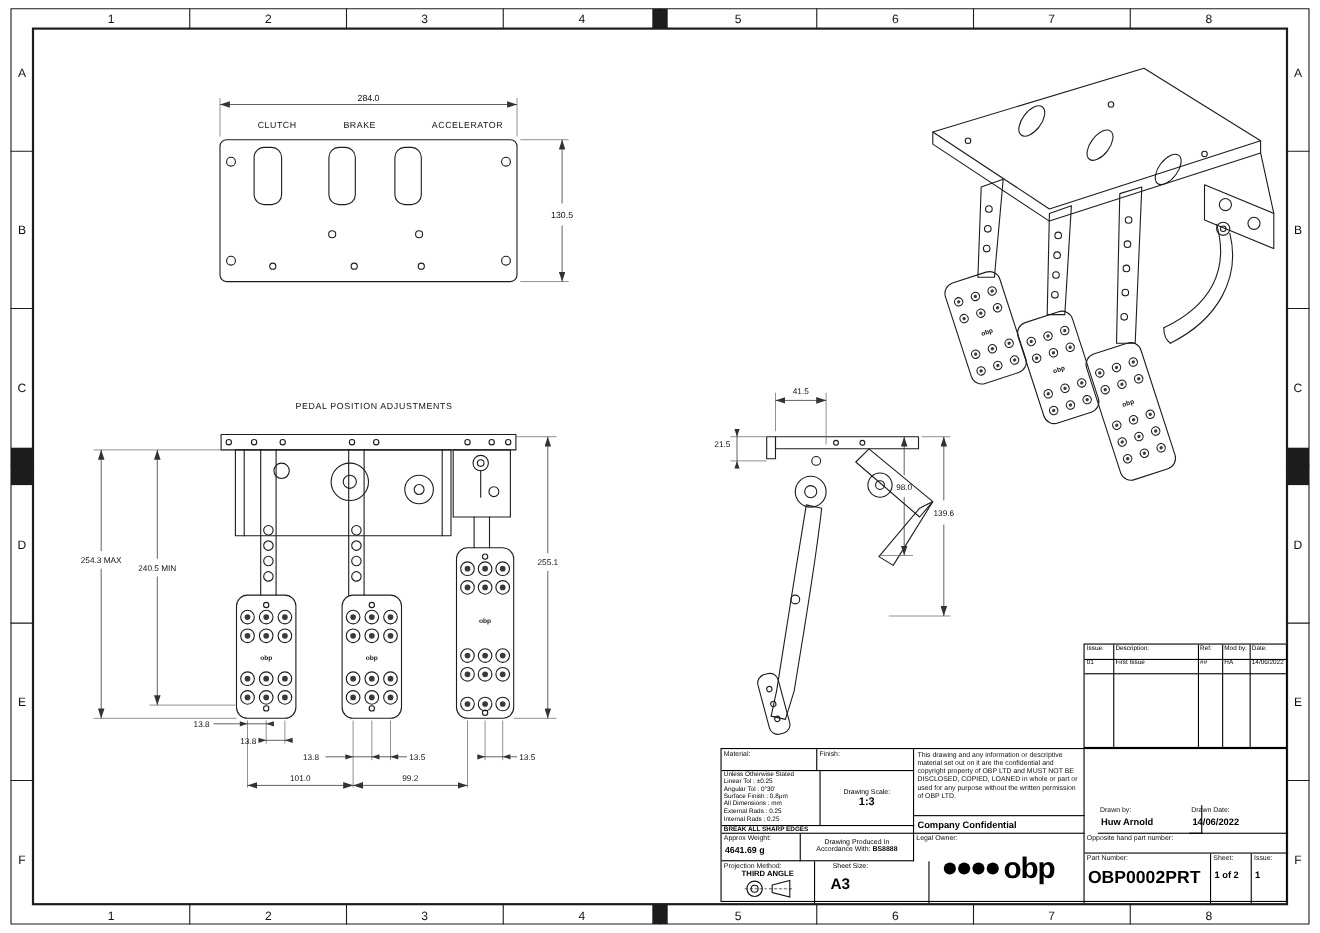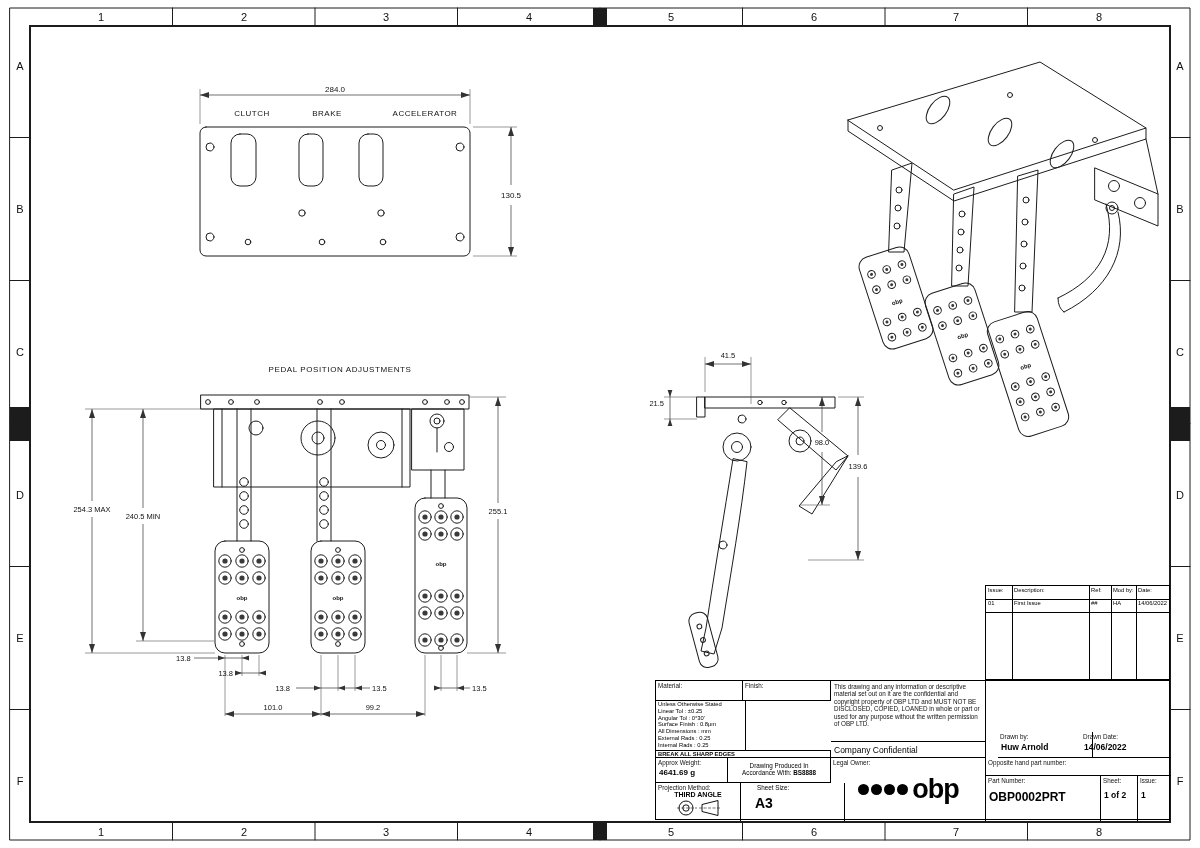--- a/index.html
+++ b/index.html
@@ -17,21 +17,21 @@
   .zone{font-size:11px}
   .padlogo{font-size:6px;font-weight:bold}
   .tb{position:absolute;left:655px;top:680px;width:515px;height:140px;border:1.5px solid #000;background:#fff;box-sizing:border-box}
   .it{position:absolute;left:985px;top:585px;width:185px;height:95px;border:1.3px solid #000;background:#fff;box-sizing:border-box}
   .cell{position:absolute;box-sizing:border-box;overflow:hidden}
   .br{border-right:1px solid #000}.bb{border-bottom:1px solid #000}.bt{border-top:1px solid #000}
   .lab{display:block;font-size:6.3px;color:#111;padding:1px 0 0 2px;white-space:nowrap}
   .val{display:block;font-weight:bold;color:#000}
   .tol{font-size:5.8px;line-height:6.8px;padding-left:2px;white-space:nowrap}
   .conf{font-size:6.3px;line-height:7.4px;padding:2px 3px;color:#111}
-  .ccf{font-size:8.5px;font-weight:normal;padding:3px 0 0 3px}
+  .ccf{font-size:8.5px;font-weight:bold;padding:3px 0 0 3px}
   .logo{display:flex;align-items:center;justify-content:center;margin-top:10px}
   .dot{width:11px;height:11px;border-radius:50%;background:#000;margin:0 1px;display:inline-block}
   .obptxt{font-size:27px;font-weight:bold;letter-spacing:-1px;margin-left:3px;line-height:1}
   .itx{position:absolute;font-size:5.8px;padding:1px 2px;white-space:nowrap}
   .vline{position:absolute;top:0;bottom:0;width:0;border-left:1px solid #000}
   .hline{position:absolute;left:0;right:0;height:0;border-top:1px solid #000}
 </style>
 </head>
 <body>
 
@@ -486,20 +486,24 @@
   </div>
   <div class="cell br" style="left:0;top:20px;width:90px;height:49px">
     <div class="tol">Unless Otherwise Stated</div>
     <div class="tol">Linear Tol : ±0.25</div>
     <div class="tol">Angular Tol : 0°30'</div>
     <div class="tol">Surface Finish : 0.8μm</div>
     <div class="tol">All Dimensions : mm</div>
     <div class="tol">External Rads : 0.25</div>
     <div class="tol">Internal Rads : 0.25</div>
   </div>
+  <div class="cell br" style="left:90px;top:20px;width:85px;height:49px;display:flex;flex-direction:column;align-items:center;justify-content:center">
+    <span style="font-size:6.3px">Drawing Scale:</span>
+    <span class="val" style="font-size:10px">1:3</span>
+  </div>
   <div class="cell br bt bb" style="left:0;top:69px;width:175px;height:8px">
     <span style="font-size:5.8px;font-weight:bold;display:block;padding-left:2px;line-height:7px">BREAK ALL SHARP EDGES</span>
   </div>
   <div class="cell br bb" style="left:0;top:77px;width:72px;height:25px">
     <span class="lab">Approx Weight:</span>
     <span class="val" style="font-size:8px;padding:2px 0 0 3px">4641.69 g</span>
   </div>
   <div class="cell br bb" style="left:72px;top:77px;width:103px;height:25px;text-align:center">
     <div style="font-size:6.3px;padding-top:4px">Drawing Produced In</div>
     <div style="font-size:6.3px"><span>Accordance With:</span> <b>BS8888</b></div>
@@ -541,21 +545,21 @@
   </div>
   <div class="cell bb" style="left:425px;top:51px;width:90px;height:26px">
     <span class="lab">Drawn Date:</span>
     <span class="val" style="font-size:8.5px;padding:2px 0 0 3px">14/06/2022</span>
   </div>
   <div class="cell bb" style="left:330px;top:77px;width:185px;height:18px">
     <span class="lab">Opposite hand part number:</span>
   </div>
   <div class="cell br" style="left:330px;top:95px;width:115px;height:45px">
     <span class="lab">Part Number:</span>
-    <span class="val" style="font-size:12px;padding:6px 0 0 3px">OBP0002PRT</span>
+    <span class="val" style="font-size:16px;padding:6px 0 0 3px">OBP0002PRT</span>
   </div>
   <div class="cell br" style="left:445px;top:95px;width:37px;height:45px">
     <span class="lab">Sheet:</span>
     <span class="val" style="font-size:8.5px;padding:6px 0 0 3px">1 of 2</span>
   </div>
   <div class="cell" style="left:482px;top:95px;width:33px;height:45px">
     <span class="lab">Issue:</span>
     <span class="val" style="font-size:8.5px;padding:6px 0 0 3px">1</span>
   </div>
 </div>

